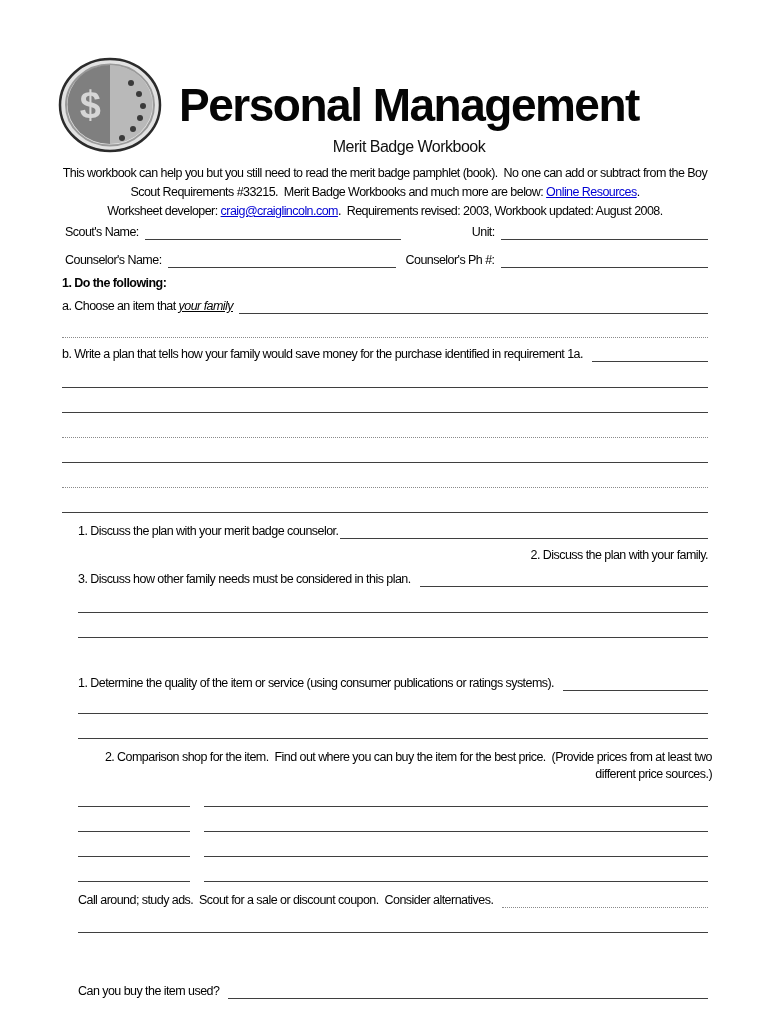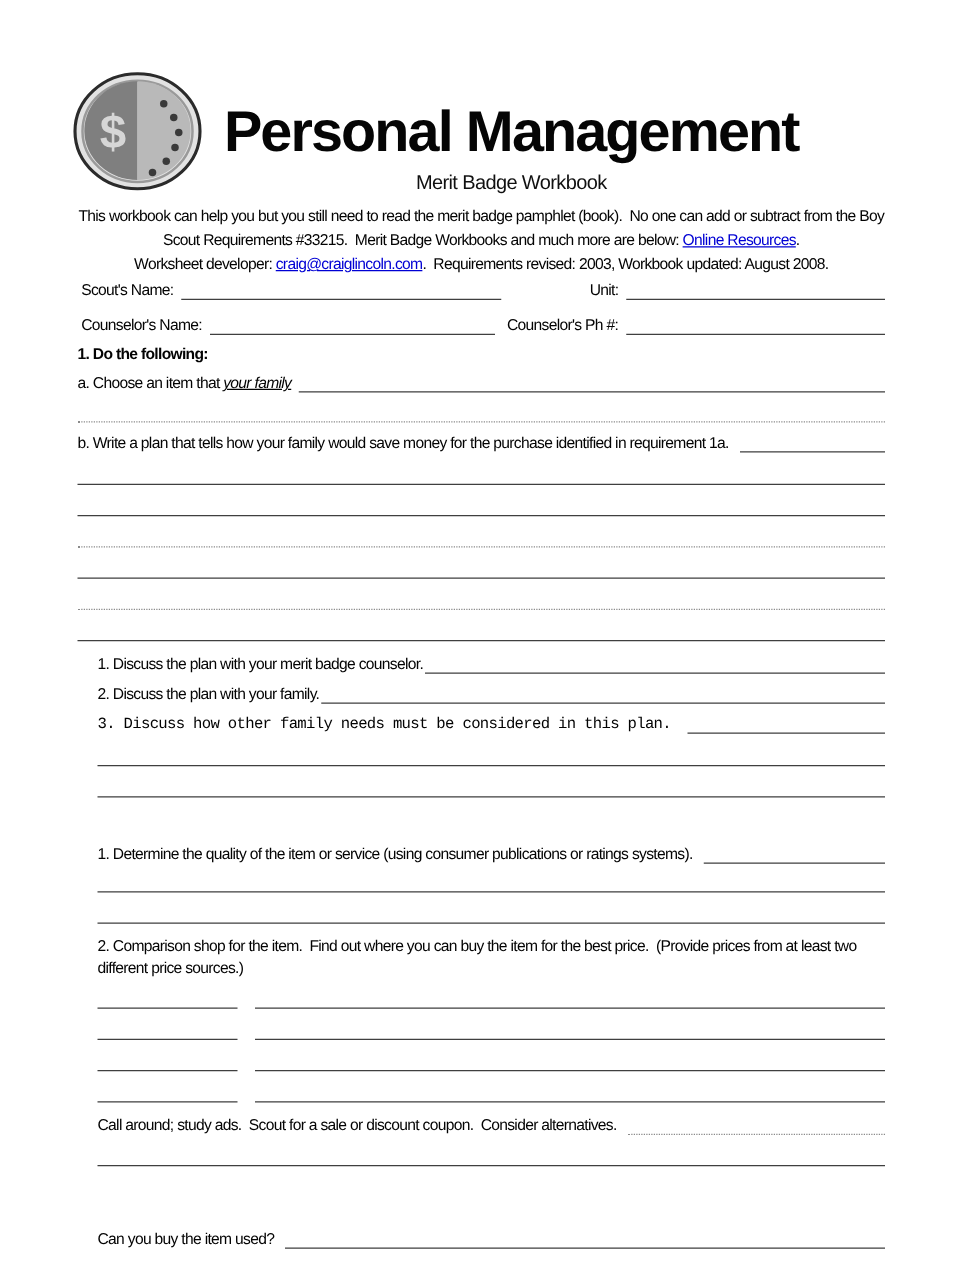--- a/index.html
+++ b/index.html
@@ -1,21 +1,21 @@
 <!DOCTYPE html>
 <html><head>
 <meta charset="utf-8">
 <style>
   html,body { margin:0; padding:0; background:#fff; }
   .page {
     position:relative; width:770px; height:1024px; background:#ffffff;
     font-family:"Liberation Sans", sans-serif; font-size:12.5px; color:#030303;
     letter-spacing:-0.55px; overflow:hidden;
   }
-  .pre { white-space:pre-wrap; }
+  .pre { white-space:pre-wrap;text-align:right; }
   
   .logo { position:absolute; left:57px; top:56px; width:106px; height:98px; }
   .hgroup { position:absolute; left:0; right:0; top:80px; padding-left:48px; text-align:center; }
   .title { font-size:46px; font-weight:bold; letter-spacing:-1.5px; line-height:50px; color:#050505; }
   .subtitle { font-size:16px; letter-spacing:-0.5px; line-height:27px; margin-top:3px; color:#101010; }
   .intro { position:absolute; left:18px; right:18px; top:164px; text-align:center; line-height:19px; }
   a.lnk { color:#0000d4; text-decoration:underline; cursor:pointer; }
   
   .frow { position:absolute; right:62px; display:flex; align-items:flex-end; line-height:15px; }
   .fill { border-bottom:1px solid #3f3f3f; height:12px; margin-left:6px; }
@@ -96,25 +96,25 @@
   <div class="hr" style="left:62px; right:62px; top:412px;"></div>
   <div class="hr lt" style="left:62px; right:62px; top:437px;"></div>
   <div class="hr" style="left:62px; right:62px; top:462px;"></div>
   <div class="hr lt" style="left:62px; right:62px; top:487px;"></div>
   <div class="hr" style="left:62px; right:62px; top:512px;"></div>
 
   <div class="frow" style="left:78px; top:524px;">
     <span class="pre nowrap">1. Discuss the plan with your merit badge counselor.</span>
     <span class="fill grow" style="margin-left:2px;"></span>
   </div>
-  <div class="frow" style="left:78px; top:548px;">
+  <div class="frow" style="left:65px; top:548px;flex-direction:column;">
     <span class="pre nowrap">2. Discuss the plan with your family.</span>
     <span class="fill grow" style="margin-left:2px;"></span>
   </div>
-  <div class="frow" style="left:78px; top:572px;font-family:Liberation Mono, monospace;">
+  <div class="frow" style="left:78px; top:572px;">
     <span class="pre nowrap">3. Discuss how other family needs must be considered in this plan. </span>
     <span class="fill grow"></span>
   </div>
   <div class="hr" style="left:78px; right:62px; top:612px;"></div>
   <div class="hr" style="left:78px; right:62px; top:637px;"></div>
 
 
   <div class="frow" style="left:78px; top:676px;">
     <span class="pre nowrap">1. Determine the quality of the item or service (using consumer publications or ratings systems). </span>
     <span class="fill grow"></span>

